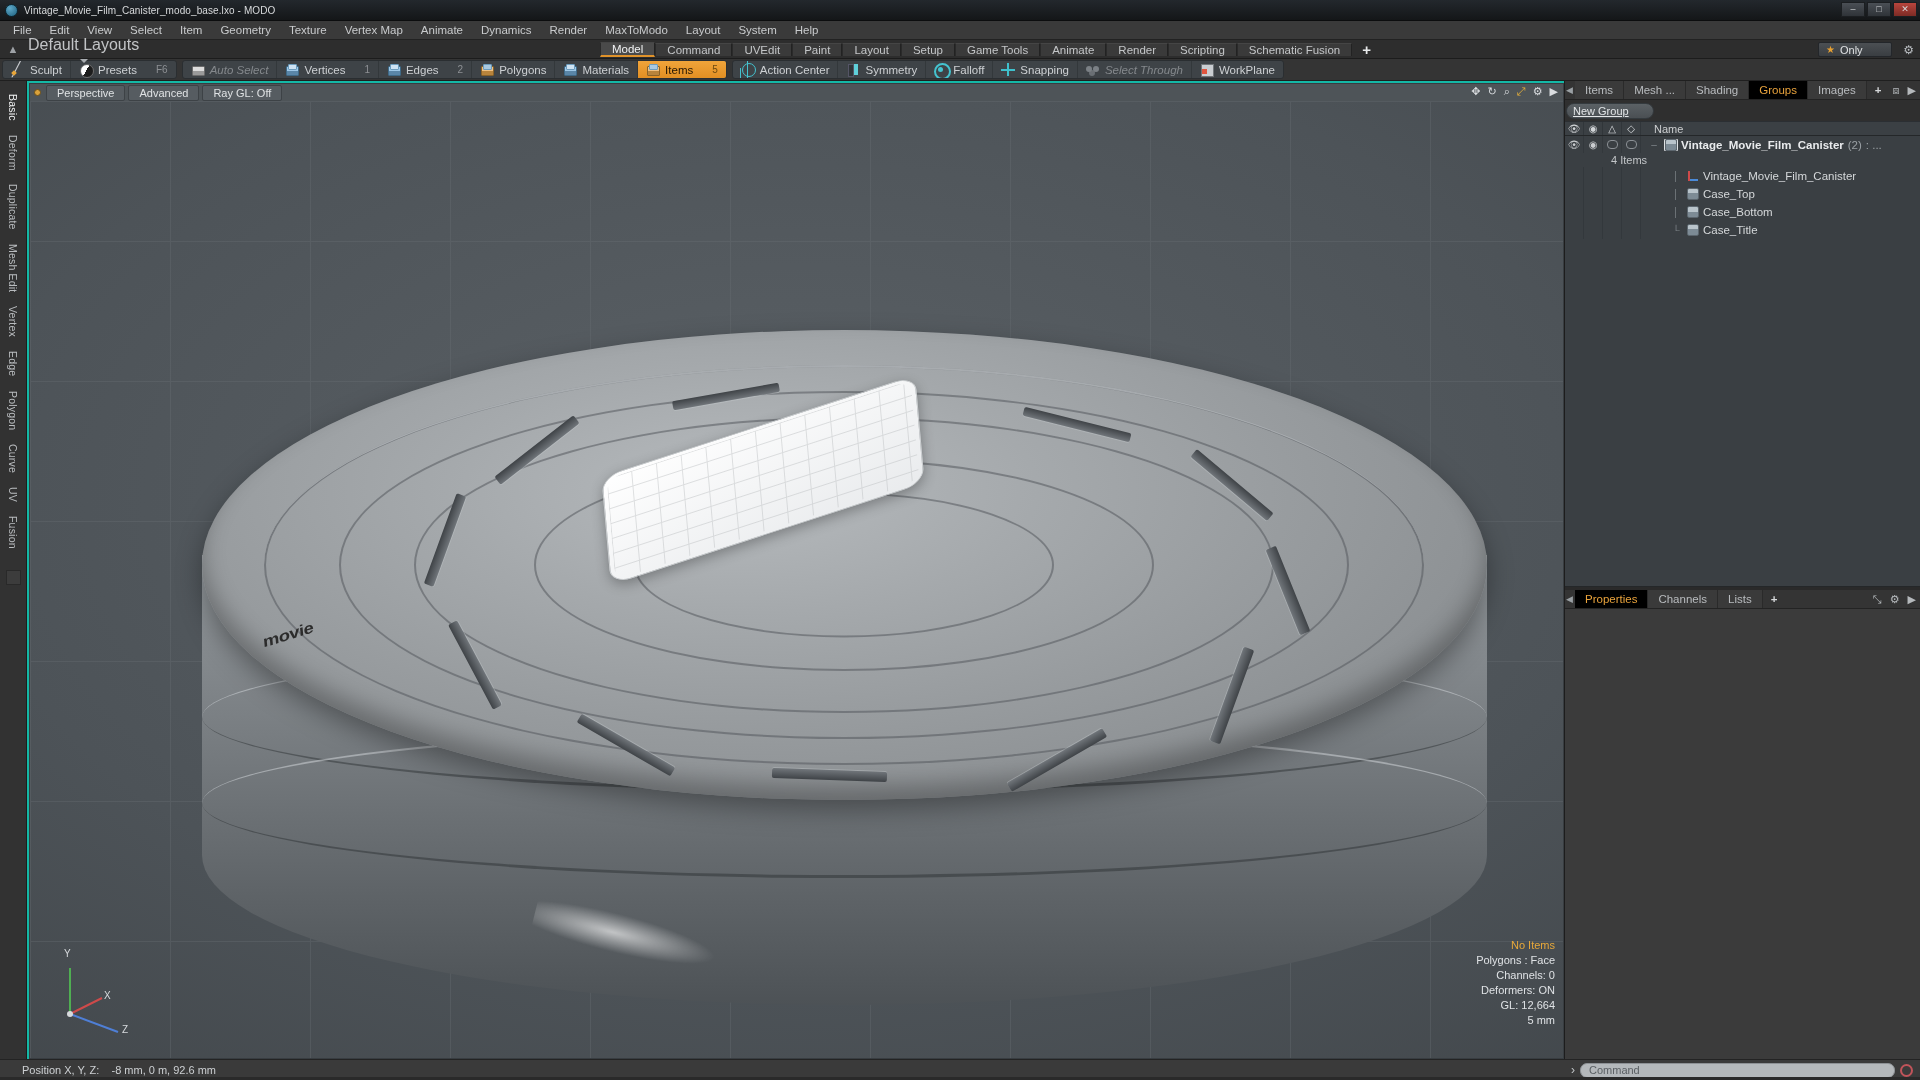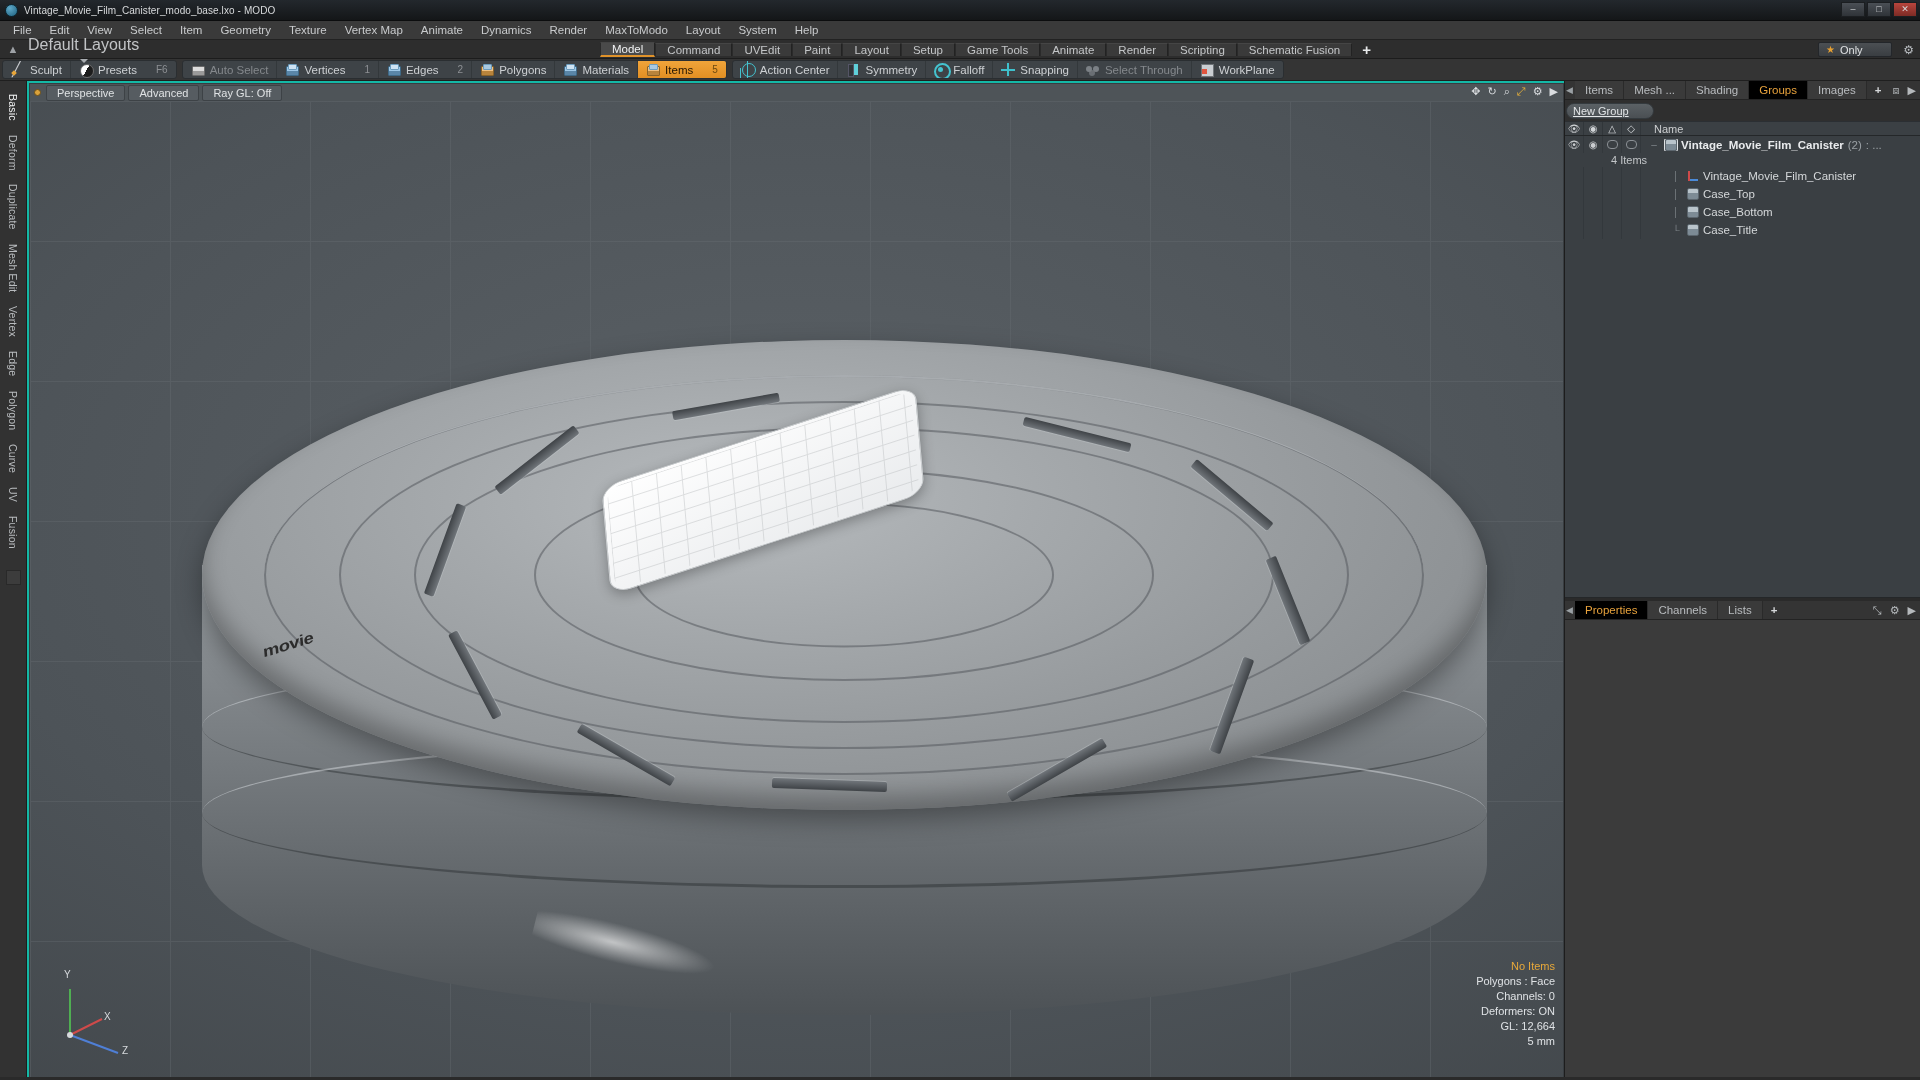--- a/index.html
+++ b/index.html
@@ -78,21 +78,21 @@
   .grp {
     display: flex; align-items: center; height: 19px;
     background: #3e4347; border: 1px solid #2a2e31; border-radius: 3px; margin-right: 5px; overflow: hidden;
   }
   .tbtn {
     display: flex; align-items: center; gap: 5px; height: 100%;
     padding: 0 8px; font-size: 11.5px; color: #cdd0d3; white-space: nowrap;
     border-right: 1px solid #33383b;
   }
   .tbtn:last-child { border-right: none; }
-  .tbtn.dim { color: #84888c; }
+  .tbtn.dim { color: #84888c; font-style: italic; }
   .tbtn.active { background: linear-gradient(#f0a43a, #e28f23); color: #241603; }
   .tbtn .sc { color: #8d9094; font-size: 10px; margin-left: 14px; }
   .tbtn.active .sc { color: #6d4a10; }
   .ico { width: 14px; height: 13px; flex: 0 0 auto; position: relative; }
   
   .ico.cube-grey::before {
     content:''; position:absolute; left:1px; top:3px; width:11px; height:8px;
     background: linear-gradient(#dcdcdc 0 50%, #9a9a9a 50% 100%);
     border:1px solid #6c6c6c; border-radius:1px;
   }
@@ -674,14 +674,26 @@
         <div class="ptab-icons">
           <span>⤡</span>
           <span>⚙</span>
           <span>▶</span>
         </div>
       </div>
       <div class="propblank"></div>
     </div>
   </div>
 
+  <div class="statusbar">
+    <div class="pos-text">
+      <span>Position X, Y, Z:</span>
+      &nbsp;&nbsp;
+      <span>-8 mm, 0 m, 92.6 mm</span>
+    </div>
+    <div class="cmdzone">
+      <span class="cmd-gt">›</span>
+      <div class="cmd-input">Command</div>
+      <span class="cmd-rec"></span>
+    </div>
+  </div>
   <div class="bottom-strip"></div>
 </div>
 
 </body></html>

